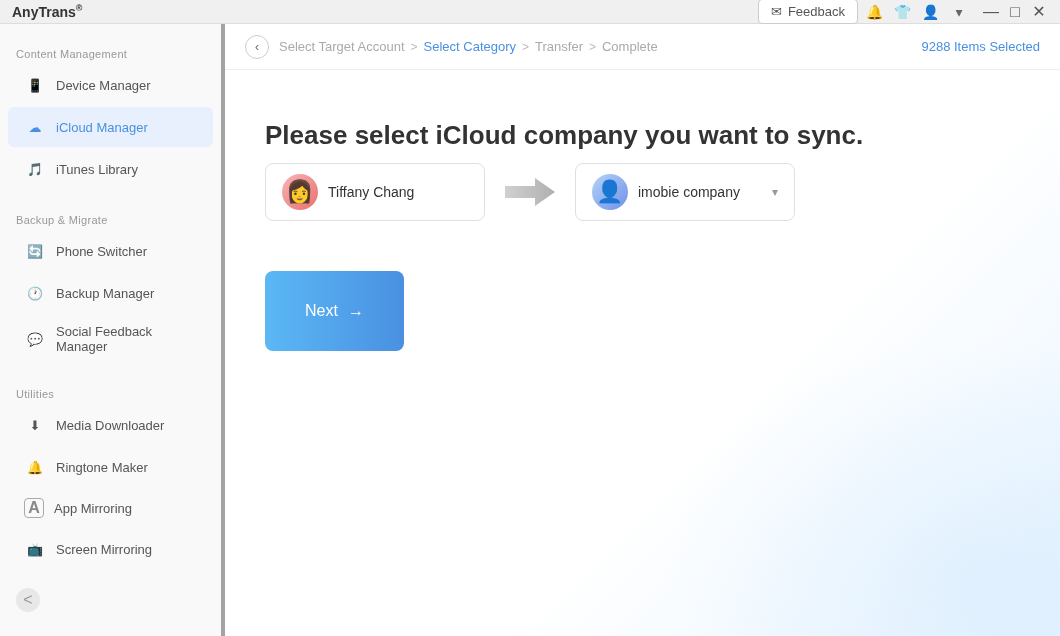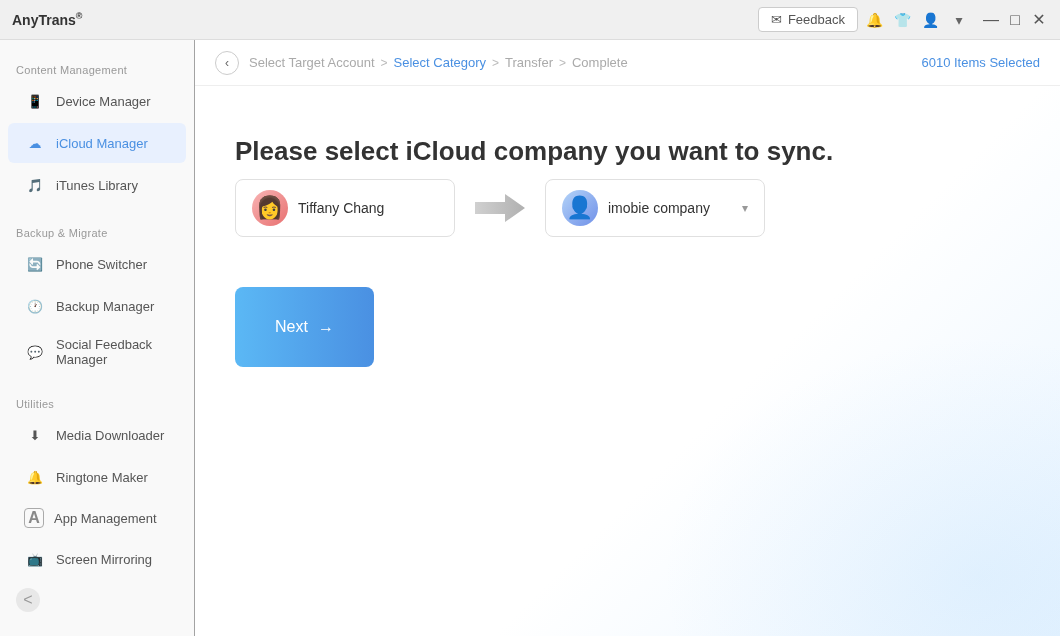--- a/index.html
+++ b/index.html
@@ -1,34 +1,34 @@
 <!DOCTYPE html>
 <html><head>
   <meta charset="utf-8">
   <style>
     * { margin: 0; padding: 0; box-sizing: border-box; }
     body { font-family: -apple-system, BlinkMacSystemFont, 'Segoe UI', sans-serif; width: 1060px; height: 636px; overflow: hidden; background: #f5f5f5; display: flex; flex-direction: column; }
 
     
-    .titlebar { height: 40px; background: #f0f0f0; display: flex; align-items: center; justify-content: space-between; padding: 0 12px; border-bottom: 1px solid #ddd; flex-shrink: 0; }
+    .titlebar { height: 24px; background: #f0f0f0; display: flex; align-items: center; justify-content: space-between; padding: 0 12px; border-bottom: 1px solid #ddd; flex-shrink: 0; }
     .titlebar-left { display: flex; align-items: center; gap: 6px; }
     .app-logo { font-size: 14px; font-weight: 700; color: #333; }
     .app-logo sup { font-size: 9px; }
     .titlebar-right { display: flex; align-items: center; gap: 8px; }
     .feedback-btn { display: flex; align-items: center; gap: 6px; padding: 4px 12px; border: 1px solid #ccc; border-radius: 4px; background: white; font-size: 13px; cursor: pointer; color: #555; }
     .titlebar-icons { display: flex; align-items: center; gap: 10px; }
     .titlebar-icon { width: 18px; height: 18px; display: flex; align-items: center; justify-content: center; cursor: pointer; color: #666; font-size: 14px; }
     .win-controls { display: flex; align-items: center; gap: 6px; margin-left: 6px; }
     .win-btn { width: 18px; height: 18px; display: flex; align-items: center; justify-content: center; cursor: pointer; color: #555; font-size: 16px; }
 
     
     .main { display: flex; flex: 1; overflow: hidden; }
 
     
-    .sidebar { width: 195px; background: #f9f9f9; border-right: 1px solid #a3a3a3; padding: 16px 0; display: flex; flex-direction: column; overflow-y: auto; flex-shrink: 0; }
+    .sidebar { width: 225px; background: #f9f9f9; border-right: 4px solid #a3a3a3; padding: 16px 0; display: flex; flex-direction: column; overflow-y: auto; flex-shrink: 0; }
     .sidebar-section-label { font-size: 11px; color: #999; padding: 8px 16px 4px; font-weight: 500; letter-spacing: 0.3px; }
     .sidebar-item { display: flex; align-items: center; gap: 10px; padding: 9px 16px; cursor: pointer; border-radius: 6px; margin: 1px 8px; color: #555; font-size: 13px; }
     .sidebar-item.active { background: #e8f0fe; color: #4a90e2; }
     .sidebar-item .item-icon { width: 22px; height: 22px; display: flex; align-items: center; justify-content: center; flex-shrink: 0; }
     .sidebar-item .item-label { font-size: 13px; }
     .sidebar-spacer { height: 16px; }
     .sidebar-bottom { margin-top: auto; padding: 8px 16px; }
     .collapse-btn { width: 24px; height: 24px; display: flex; align-items: center; justify-content: center; cursor: pointer; color: #999; background: #e8e8e8; border-radius: 50%; }
 
     
@@ -139,21 +139,21 @@
       <span class="item-label">Media Downloader</span>
     </div>
 
     <div class="sidebar-item">
       <div class="item-icon">🔔</div>
       <span class="item-label">Ringtone Maker</span>
     </div>
 
     <div class="sidebar-item">
       <div class="item-icon" style="font-size:16px; border:1px solid #aaa; border-radius:4px; width:20px; height:20px; display:flex; align-items:center; justify-content:center; font-weight:bold; color:#888;">A</div>
-      <span class="item-label">App Management</span>
+      <span class="item-label">App Mirroring</span>
     </div>
 
     <div class="sidebar-item">
       <div class="item-icon">📺</div>
       <span class="item-label">Screen Mirroring</span>
     </div>
 
     <div class="sidebar-bottom">
       <div class="collapse-btn">&lt;</div>
     </div>
@@ -166,21 +166,21 @@
       <div class="breadcrumb-steps">
         <span class="breadcrumb-step">Select Target Account</span>
         <span class="breadcrumb-sep">&gt;</span>
         <span class="breadcrumb-step active">Select Category</span>
         <span class="breadcrumb-sep">&gt;</span>
         <span class="breadcrumb-step">Transfer</span>
         <span class="breadcrumb-sep">&gt;</span>
         <span class="breadcrumb-step">Complete</span>
       </div>
       <div class="items-selected">
-        <span>6010</span> <span>Items Selected</span>
+        <span>9288</span> <span>Items Selected</span>
       </div>
     </div>
 
     <div class="main-content">
       <div class="bg-decoration"></div>
 
       <h1 class="content-title">Please select iCloud company you want to sync.</h1>
 
       <div class="account-row">
 

